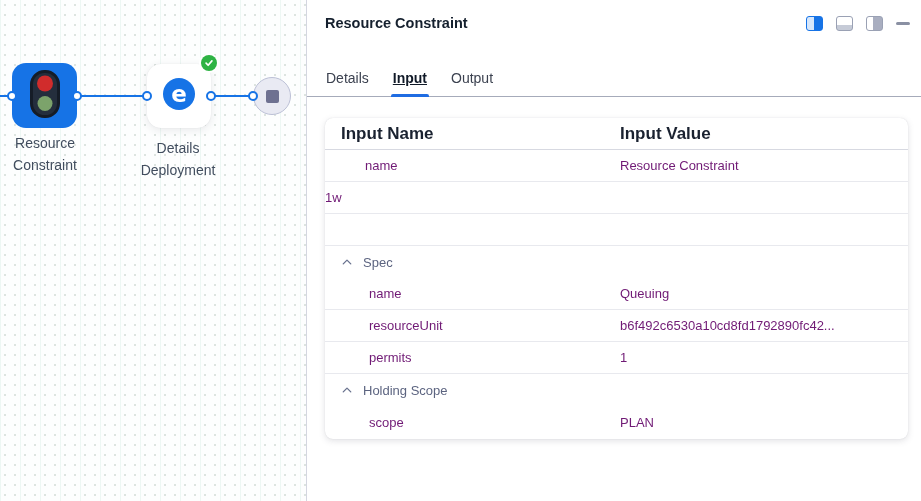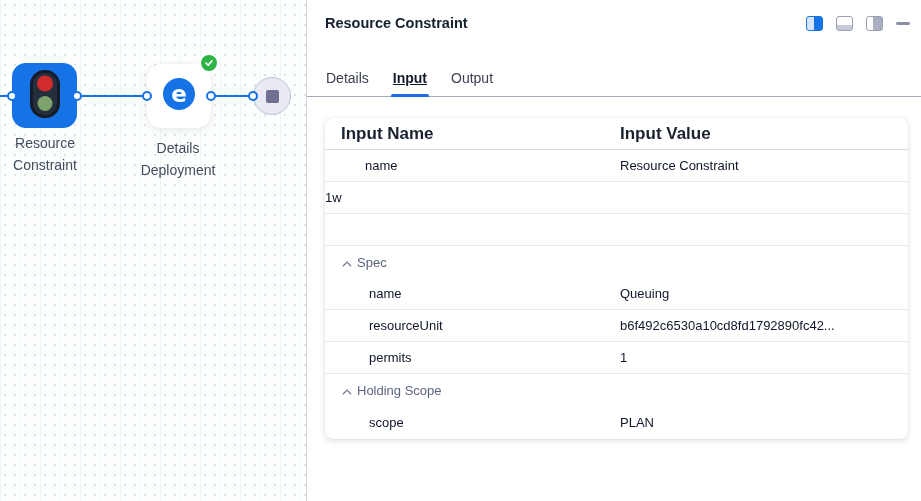--- a/index.html
+++ b/index.html
@@ -83,27 +83,27 @@
   
   .card {
     position:absolute; left:18px; top:118px; width:583px;
     background:#fff; border-radius:8px;
     box-shadow:0 0 1px rgba(40,41,61,0.16), 0 2px 6px rgba(96,97,112,0.18);
     overflow:hidden; padding-bottom:1px;
   }
   .thead { display:flex; align-items:center; height:32px; border-bottom:1px solid #d7d9e1;
            font-size:17px; font-weight:700; color:#1a2230; }
   .thead .c1 { width:295px; padding-left:16px; }
-  .trow { display:flex; align-items:center; height:32px; font-size:13px; color:#0f172a; }
+  .trow { display:flex; align-items:center; height:32px; font-size:13px; color:#701a75; }
   .trow.bordered { border-bottom:1px solid #e8e9ee; }
   .trow .name { width:295px; }
   .trow.indent1 .name { padding-left:40px; }
   .trow.indent2 .name { padding-left:44px; }
   .trow.grp { font-size:13px; color:#5c6480; }
-  .trow.grp .gname { display:flex; align-items:flex-end; gap:4px; padding-left:16px; width:295px; }
+  .trow.grp .gname { display:flex; align-items:center; gap:10px; padding-left:16px; width:295px; }
   .chev { flex:0 0 auto; }
   .val { flex:1; }
 </style>
 </head>
 <body>
 
 <div class="app">
 
   <div class="canvas">
     <div class="edge"></div>

